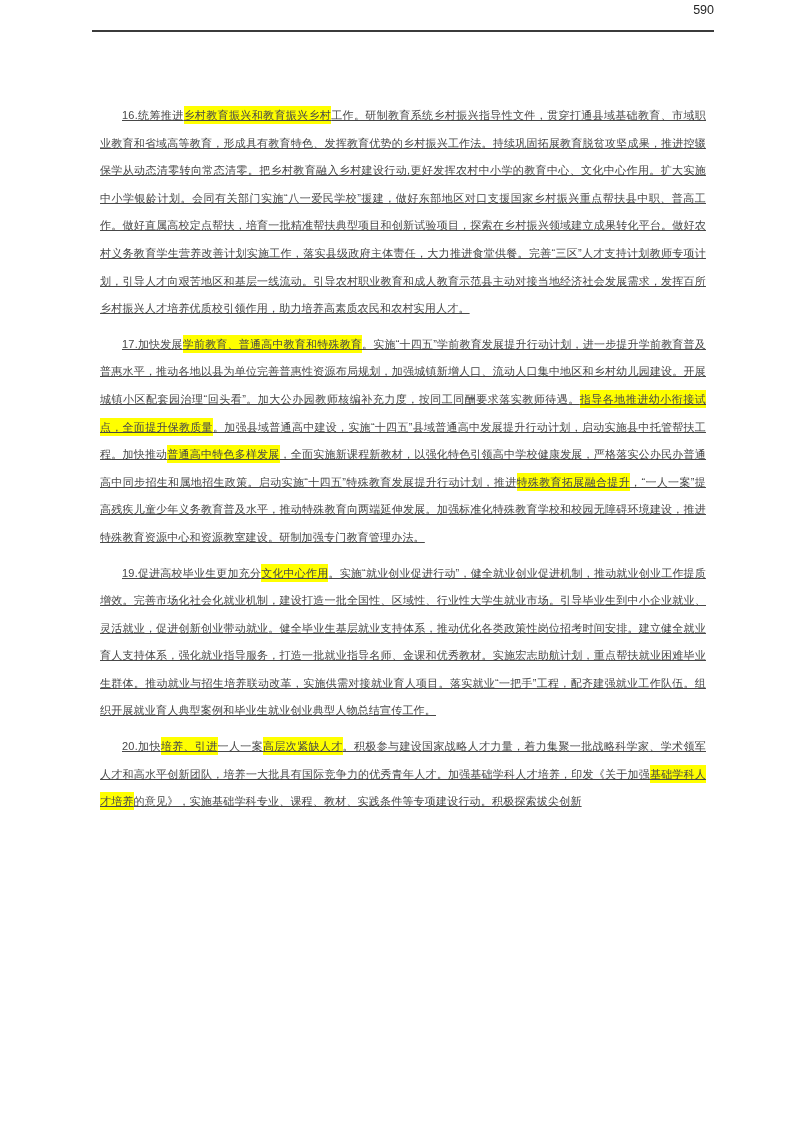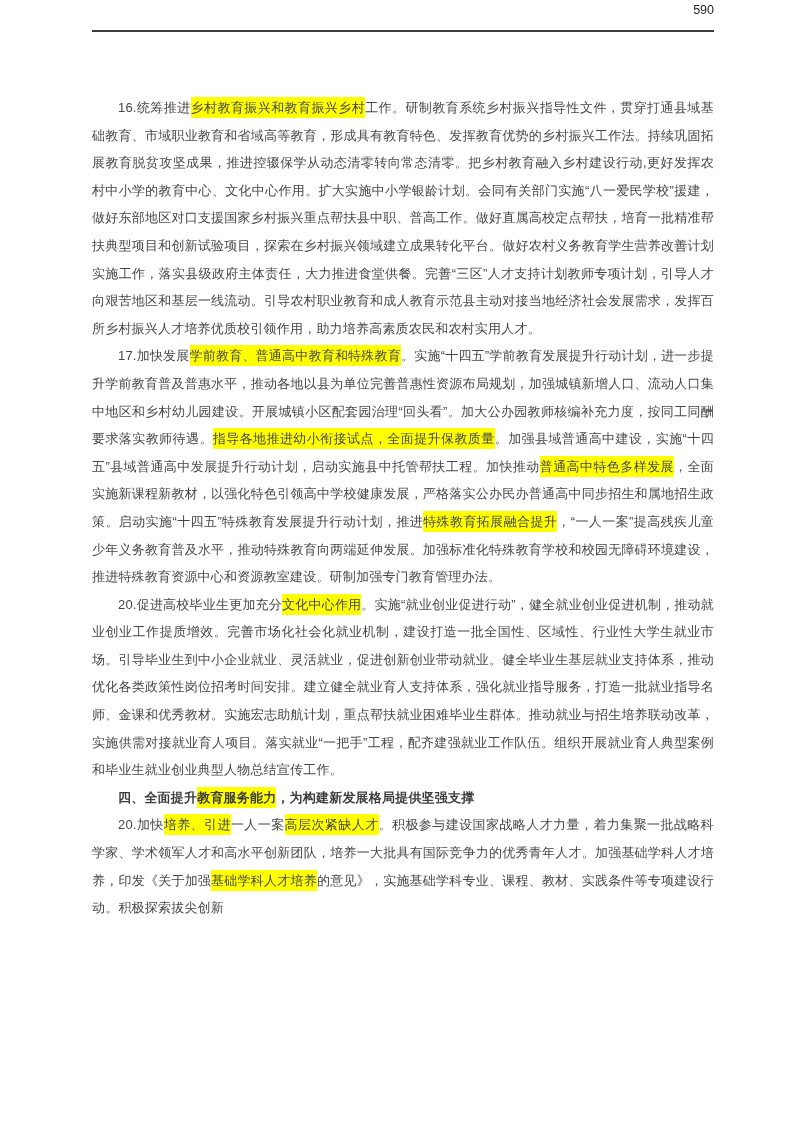--- a/index.html
+++ b/index.html
@@ -39,45 +39,45 @@
     border-top: 2px solid #3b3b3b;
   }
   .content {
     position: absolute;
     top: 94px;
     left: 92px;
     width: 622px;
     text-align: justify;
   }
   .para {
-    margin: 0;
+    margin: 8px;
     padding: 0;
-    font-size: 13px;
+    font-size: 11px;
     line-height: 27.6px;
     color: var(--text-color);
     text-indent: 2em;
     letter-spacing: 0.2px;
     word-break: break-all;
+    text-decoration: underline;
   }
   .para.heading {
     font-weight: bold;
     color: var(--heading-color);
   }
   .para mark {
     background: var(--hl-color);
     color: inherit;
     padding: 3px 0;
   }
 </style>
 </head>
 <body>
 
 <div class="page">
   <div class="page-number">590</div>
   <div class="header-rule"></div>
   <div class="content" id="document-content">
       <p class="para"><span>16.统筹推进</span><mark>乡村教育振兴和教育振兴乡村</mark><span>工作。研制教育系统乡村振兴指导性文件，贯穿打通县域基础教育、市域职业教育和省域高等教育，形成具有教育特色、发挥教育优势的乡村振兴工作法。持续巩固拓展教育脱贫攻坚成果，推进控辍保学从动态清零转向常态清零。把乡村教育融入乡村建设行动,更好发挥农村中小学的教育中心、文化中心作用。扩大实施中小学银龄计划。会同有关部门实施“八一爱民学校”援建，做好东部地区对口支援国家乡村振兴重点帮扶县中职、普高工作。做好直属高校定点帮扶，培育一批精准帮扶典型项目和创新试验项目，探索在乡村振兴领域建立成果转化平台。做好农村义务教育学生营养改善计划实施工作，落实县级政府主体责任，大力推进食堂供餐。完善“三区”人才支持计划教师专项计划，引导人才向艰苦地区和基层一线流动。引导农村职业教育和成人教育示范县主动对接当地经济社会发展需求，发挥百所乡村振兴人才培养优质校引领作用，助力培养高素质农民和农村实用人才。</span></p>
       <p class="para"><span>17.加快发展</span><mark>学前教育、普通高中教育和特殊教育</mark><span>。实施“十四五”学前教育发展提升行动计划，进一步提升学前教育普及普惠水平，推动各地以县为单位完善普惠性资源布局规划，加强城镇新增人口、流动人口集中地区和乡村幼儿园建设。开展城镇小区配套园治理“回头看”。加大公办园教师核编补充力度，按同工同酬要求落实教师待遇。</span><mark>指导各地推进幼小衔接试点，全面提升保教质量</mark><span>。加强县域普通高中建设，实施“十四五”县域普通高中发展提升行动计划，启动实施县中托管帮扶工程。加快推动</span><mark>普通高中特色多样发展</mark><span>，全面实施新课程新教材，以强化特色引领高中学校健康发展，严格落实公办民办普通高中同步招生和属地招生政策。启动实施“十四五”特殊教育发展提升行动计划，推进</span><mark>特殊教育拓展融合提升</mark><span>，“一人一案”提高残疾儿童少年义务教育普及水平，推动特殊教育向两端延伸发展。加强标准化特殊教育学校和校园无障碍环境建设，推进特殊教育资源中心和资源教室建设。研制加强专门教育管理办法。</span></p>
-      <p class="para"><span>20.促进高校毕业生更加充分</span><mark>文化中心作用</mark><span>。实施“就业创业促进行动”，健全就业创业促进机制，推动就业创业工作提质增效。完善市场化社会化就业机制，建设打造一批全国性、区域性、行业性大学生就业市场。引导毕业生到中小企业就业、灵活就业，促进创新创业带动就业。健全毕业生基层就业支持体系，推动优化各类政策性岗位招考时间安排。建立健全就业育人支持体系，强化就业指导服务，打造一批就业指导名师、金课和优秀教材。实施宏志助航计划，重点帮扶就业困难毕业生群体。推动就业与招生培养联动改革，实施供需对接就业育人项目。落实就业“一把手”工程，配齐建强就业工作队伍。组织开展就业育人典型案例和毕业生就业创业典型人物总结宣传工作。</span></p>
-      <p class="para heading"><span>四、全面提升</span><mark>教育服务能力</mark><span>，为构建新发展格局提供坚强支撑</span></p>
+      <p class="para"><span>19.促进高校毕业生更加充分</span><mark>文化中心作用</mark><span>。实施“就业创业促进行动”，健全就业创业促进机制，推动就业创业工作提质增效。完善市场化社会化就业机制，建设打造一批全国性、区域性、行业性大学生就业市场。引导毕业生到中小企业就业、灵活就业，促进创新创业带动就业。健全毕业生基层就业支持体系，推动优化各类政策性岗位招考时间安排。建立健全就业育人支持体系，强化就业指导服务，打造一批就业指导名师、金课和优秀教材。实施宏志助航计划，重点帮扶就业困难毕业生群体。推动就业与招生培养联动改革，实施供需对接就业育人项目。落实就业“一把手”工程，配齐建强就业工作队伍。组织开展就业育人典型案例和毕业生就业创业典型人物总结宣传工作。</span></p>
       <p class="para"><span>20.加快</span><mark>培养、引进</mark><span>一人一案</span><mark>高层次紧缺人才</mark><span>。积极参与建设国家战略人才力量，着力集聚一批战略科学家、学术领军人才和高水平创新团队，培养一大批具有国际竞争力的优秀青年人才。加强基础学科人才培养，印发《关于加强</span><mark>基础学科人才培养</mark><span>的意见》，实施基础学科专业、课程、教材、实践条件等专项建设行动。积极探索拔尖创新</span></p>
     </div>
 </div>
 
 </body></html>

